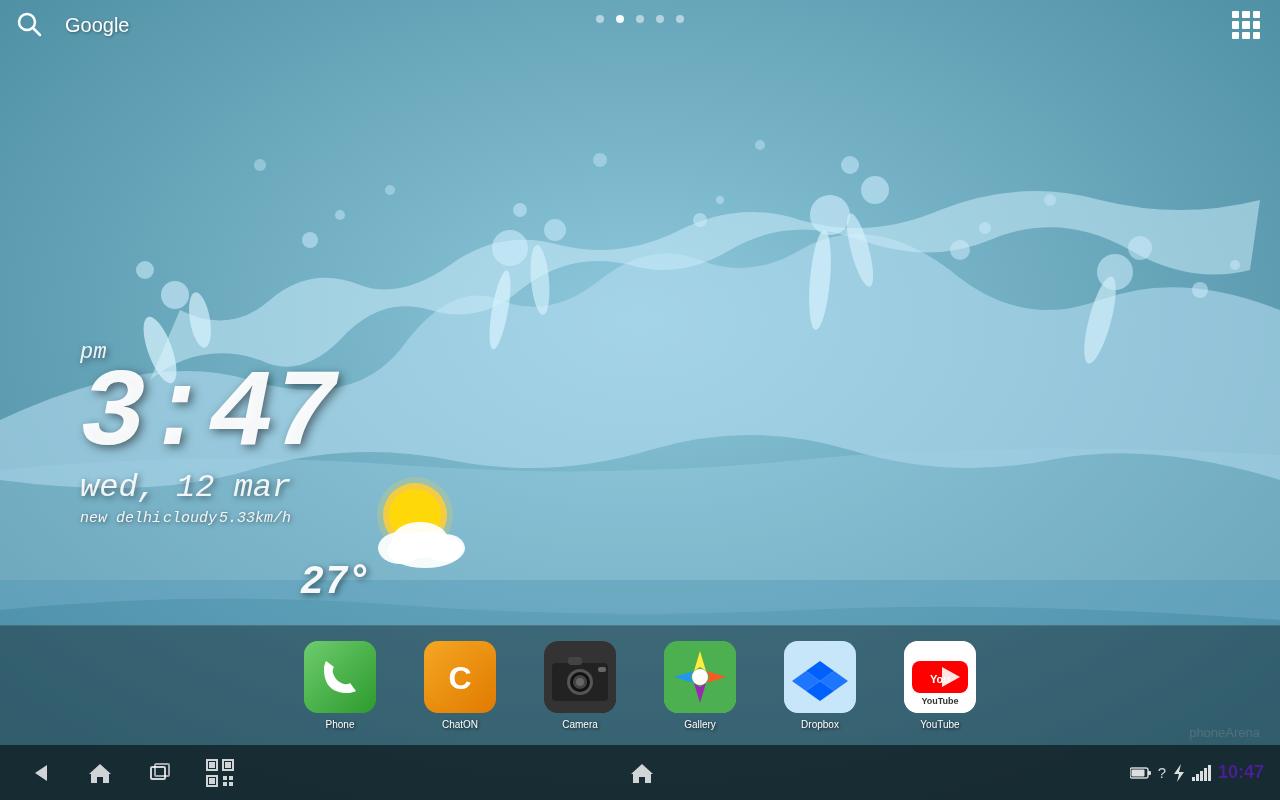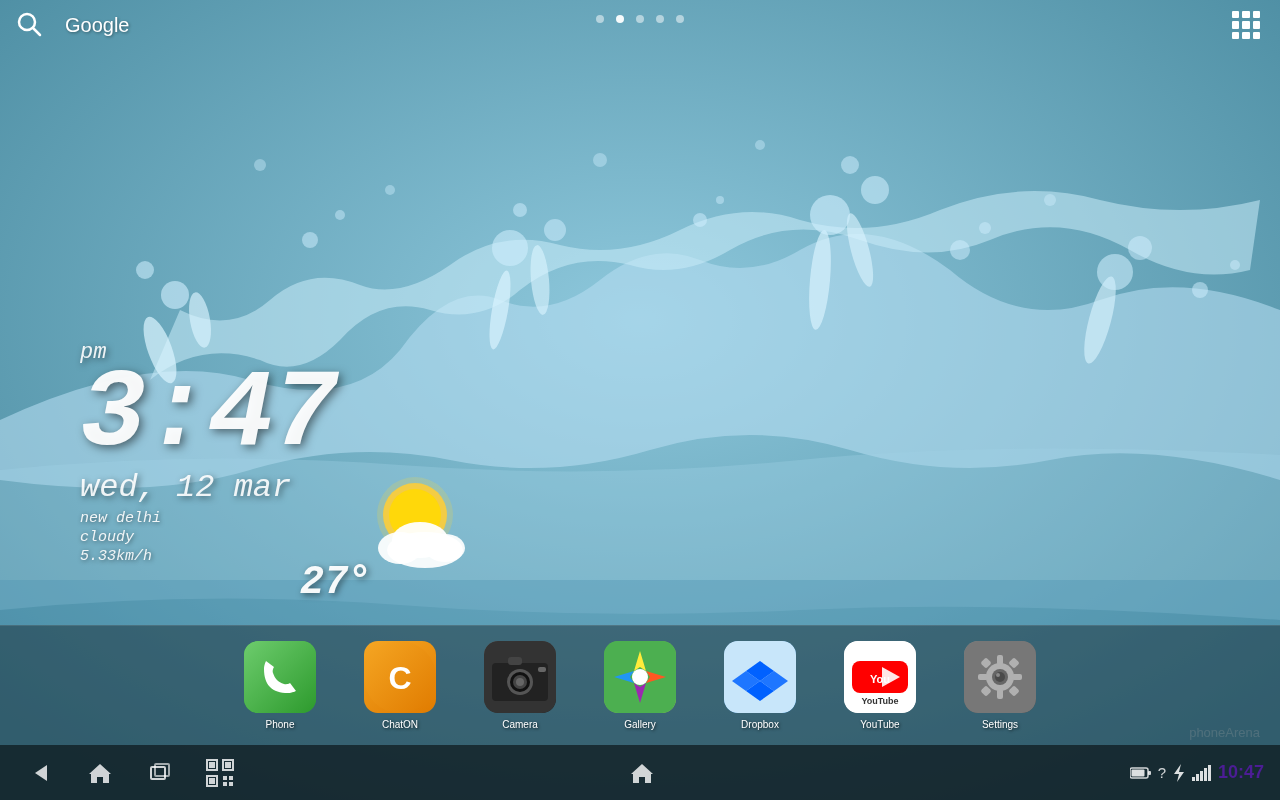--- a/index.html
+++ b/index.html
@@ -130,21 +130,21 @@
     }
 
     
     #weather-widget {
       position: absolute;
       left: 80px;
       top: 510px;
       color: white;
       z-index: 10;
       display: flex;
-      flex-direction: column;
+      flex-direction: row;
       gap: 2px;
     }
 
     .weather-text {
       font-size: 15px;
       font-family: 'Courier New', monospace;
       font-style: italic;
       text-shadow: 1px 1px 4px rgba(0,0,0,0.5);
       color: rgba(255,255,255,0.9);
       text-transform: lowercase;
@@ -511,43 +511,20 @@
         <rect x="8" y="20" width="56" height="32" rx="8" fill="#ff0000"></rect>
         <text x="36" y="42" font-size="11" fill="white" text-anchor="middle" font-family="Arial" font-weight="bold">You</text>
         <polygon points="38,26 38,46 56,36" fill="white" opacity="0.9"></polygon>
 
         <text x="36" y="63" font-size="9" fill="#333" text-anchor="middle" font-family="Arial" font-weight="bold">YouTube</text>
       </svg>
     </div>
     <span class="app-label">YouTube</span>
   </div>
 
-  <div class="app-icon">
-    <div class="app-icon-img icon-settings">
-      <svg viewBox="0 0 72 72" width="72" height="72">
-        <rect width="72" height="72" rx="14" fill="#777"></rect>
-
-        <circle cx="36" cy="36" r="14" fill="#b0b0b0"></circle>
-        <circle cx="36" cy="36" r="8" fill="#666"></circle>
-
-        <rect x="33" y="14" width="6" height="10" rx="2" fill="#b0b0b0"></rect>
-        <rect x="33" y="48" width="6" height="10" rx="2" fill="#b0b0b0"></rect>
-        <rect x="14" y="33" width="10" height="6" rx="2" fill="#b0b0b0"></rect>
-        <rect x="48" y="33" width="10" height="6" rx="2" fill="#b0b0b0"></rect>
-        <rect x="18" y="18" width="8" height="8" rx="2" fill="#b0b0b0" transform="rotate(45,22,22)"></rect>
-        <rect x="46" y="18" width="8" height="8" rx="2" fill="#b0b0b0" transform="rotate(45,50,22)"></rect>
-        <rect x="18" y="46" width="8" height="8" rx="2" fill="#b0b0b0" transform="rotate(45,22,50)"></rect>
-        <rect x="46" y="46" width="8" height="8" rx="2" fill="#b0b0b0" transform="rotate(45,50,50)"></rect>
-
-        <circle cx="36" cy="36" r="5" fill="#4a4a4a"></circle>
-        <circle cx="34" cy="34" r="2" fill="#8a8a8a"></circle>
-      </svg>
-    </div>
-    <span class="app-label">Settings</span>
-  </div>
 </div>
 
 <div id="nav-bar">
   <div id="nav-left">
 
     <div class="nav-btn">
       <svg width="26" height="26" viewBox="0 0 26 26">
         <polygon points="20,5 8,13 20,21" fill="rgba(255,255,255,0.8)"></polygon>
       </svg>
     </div>

